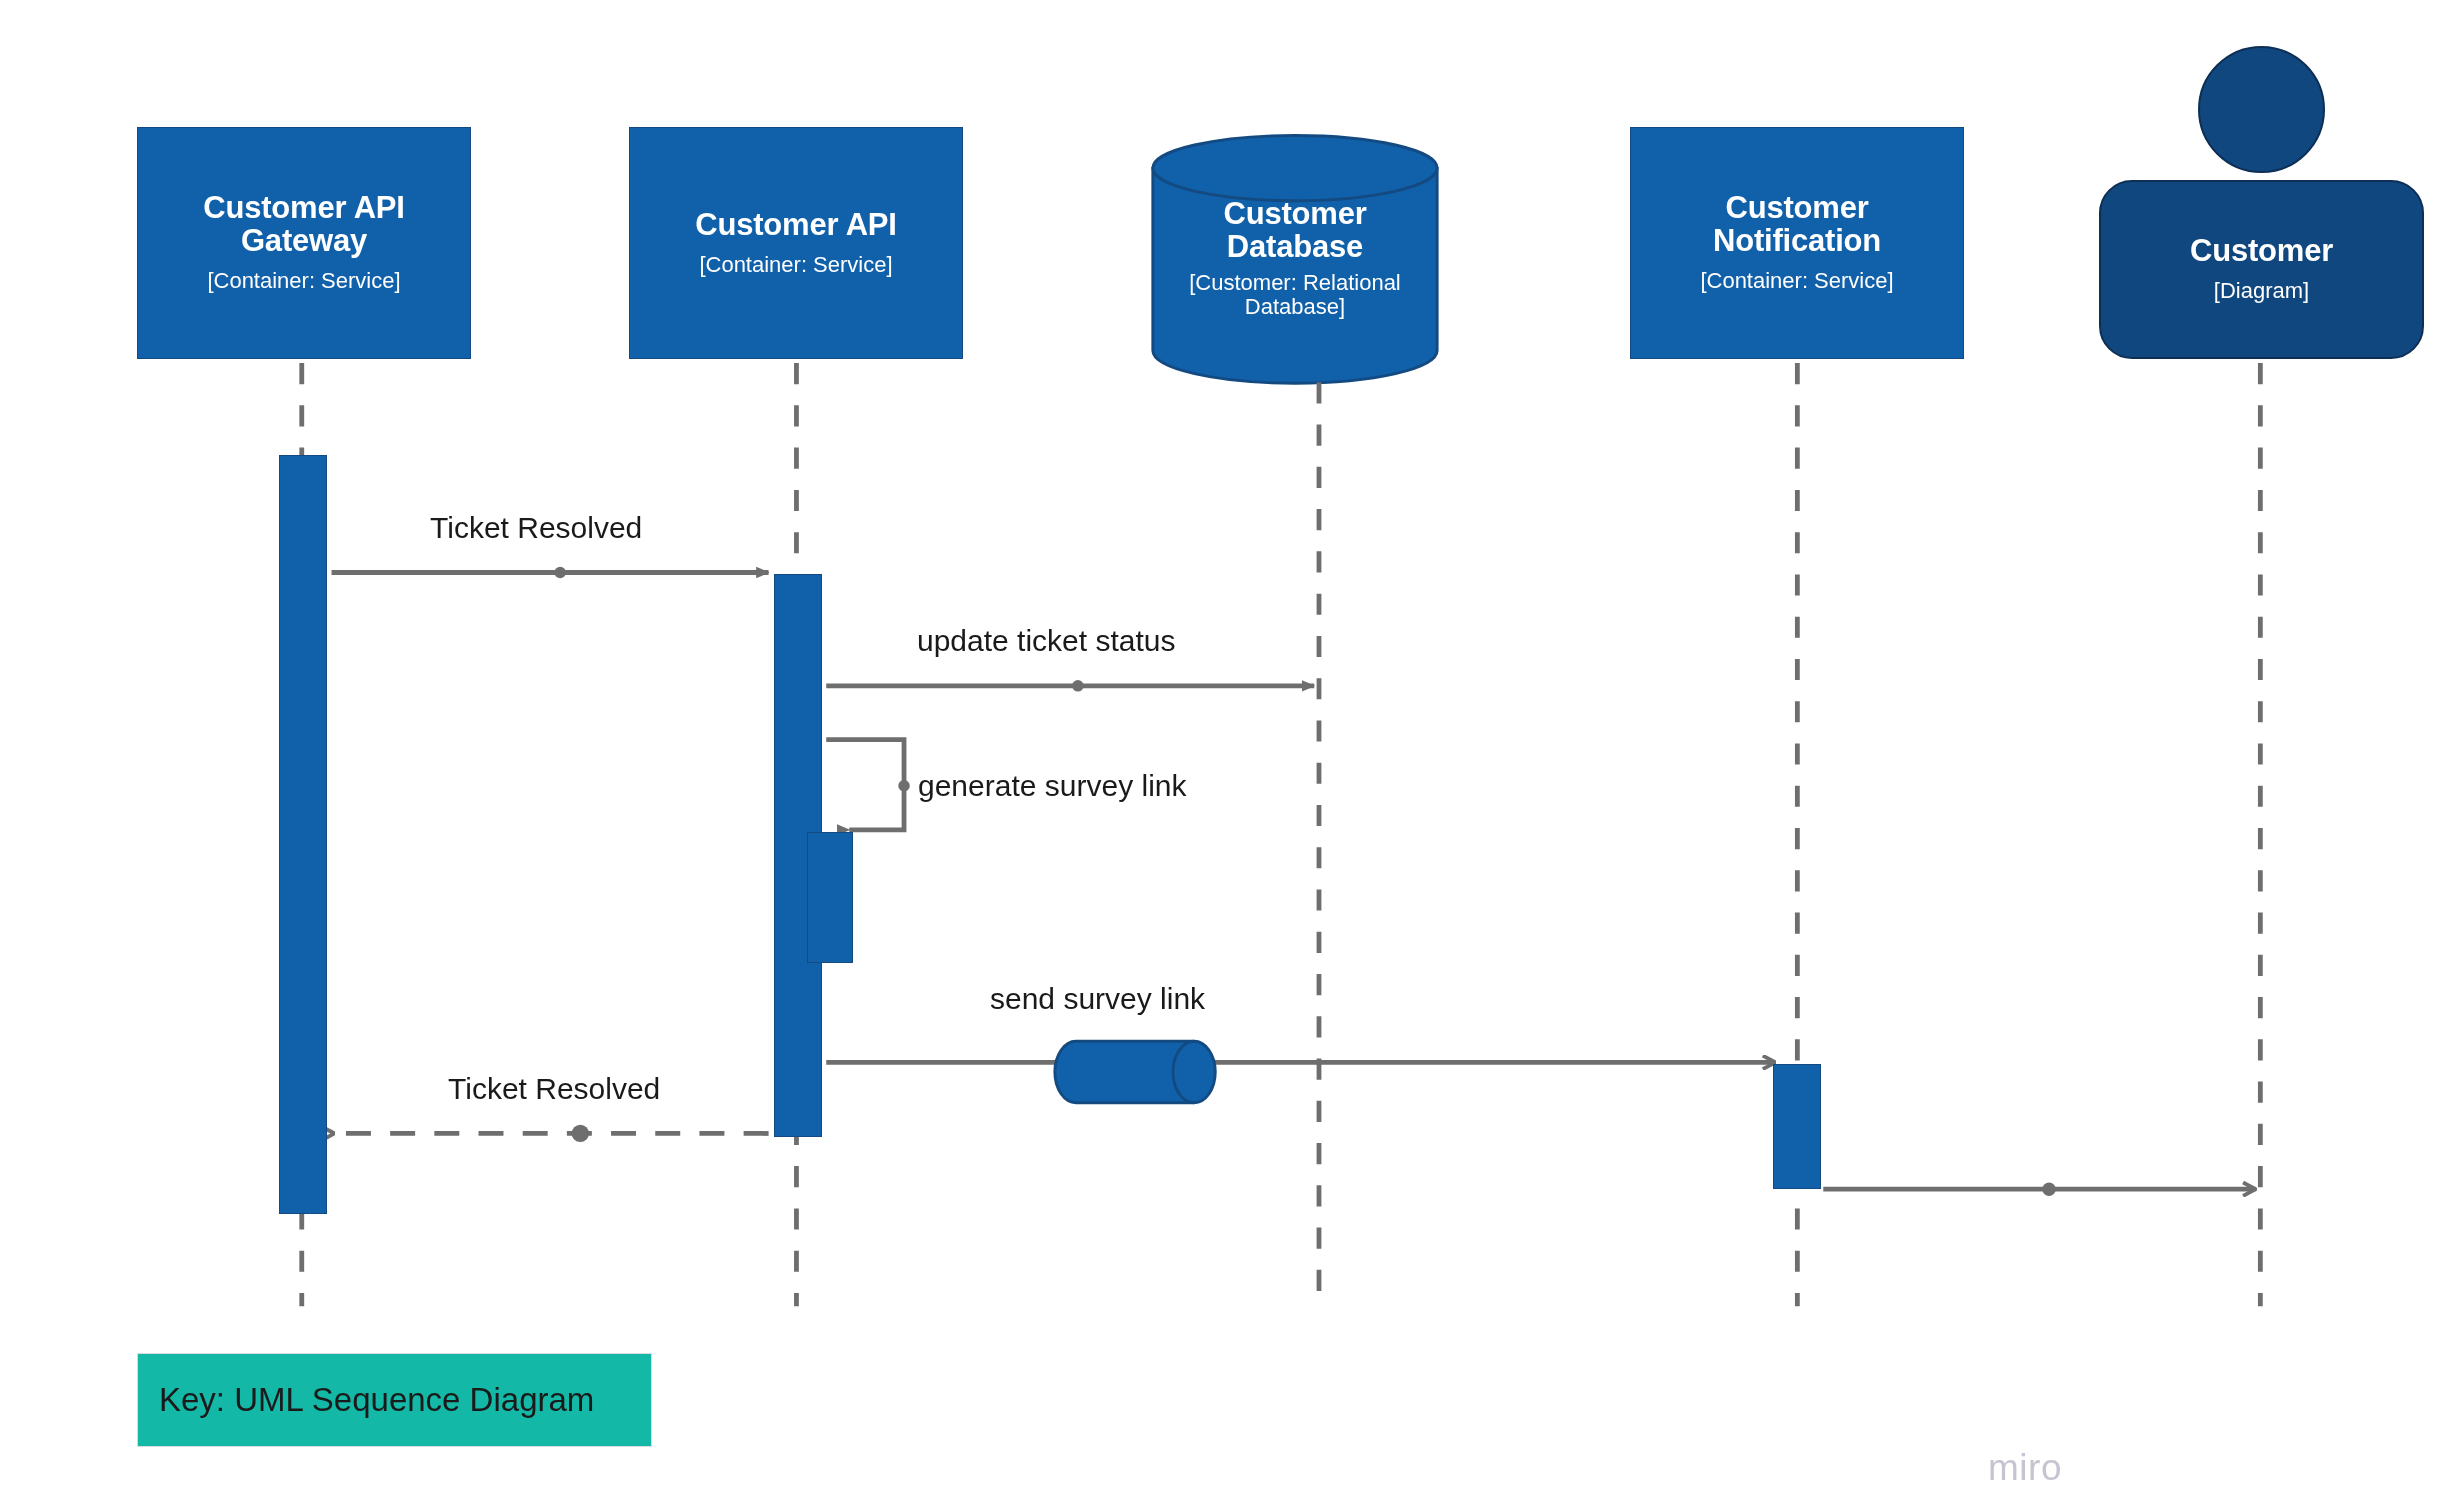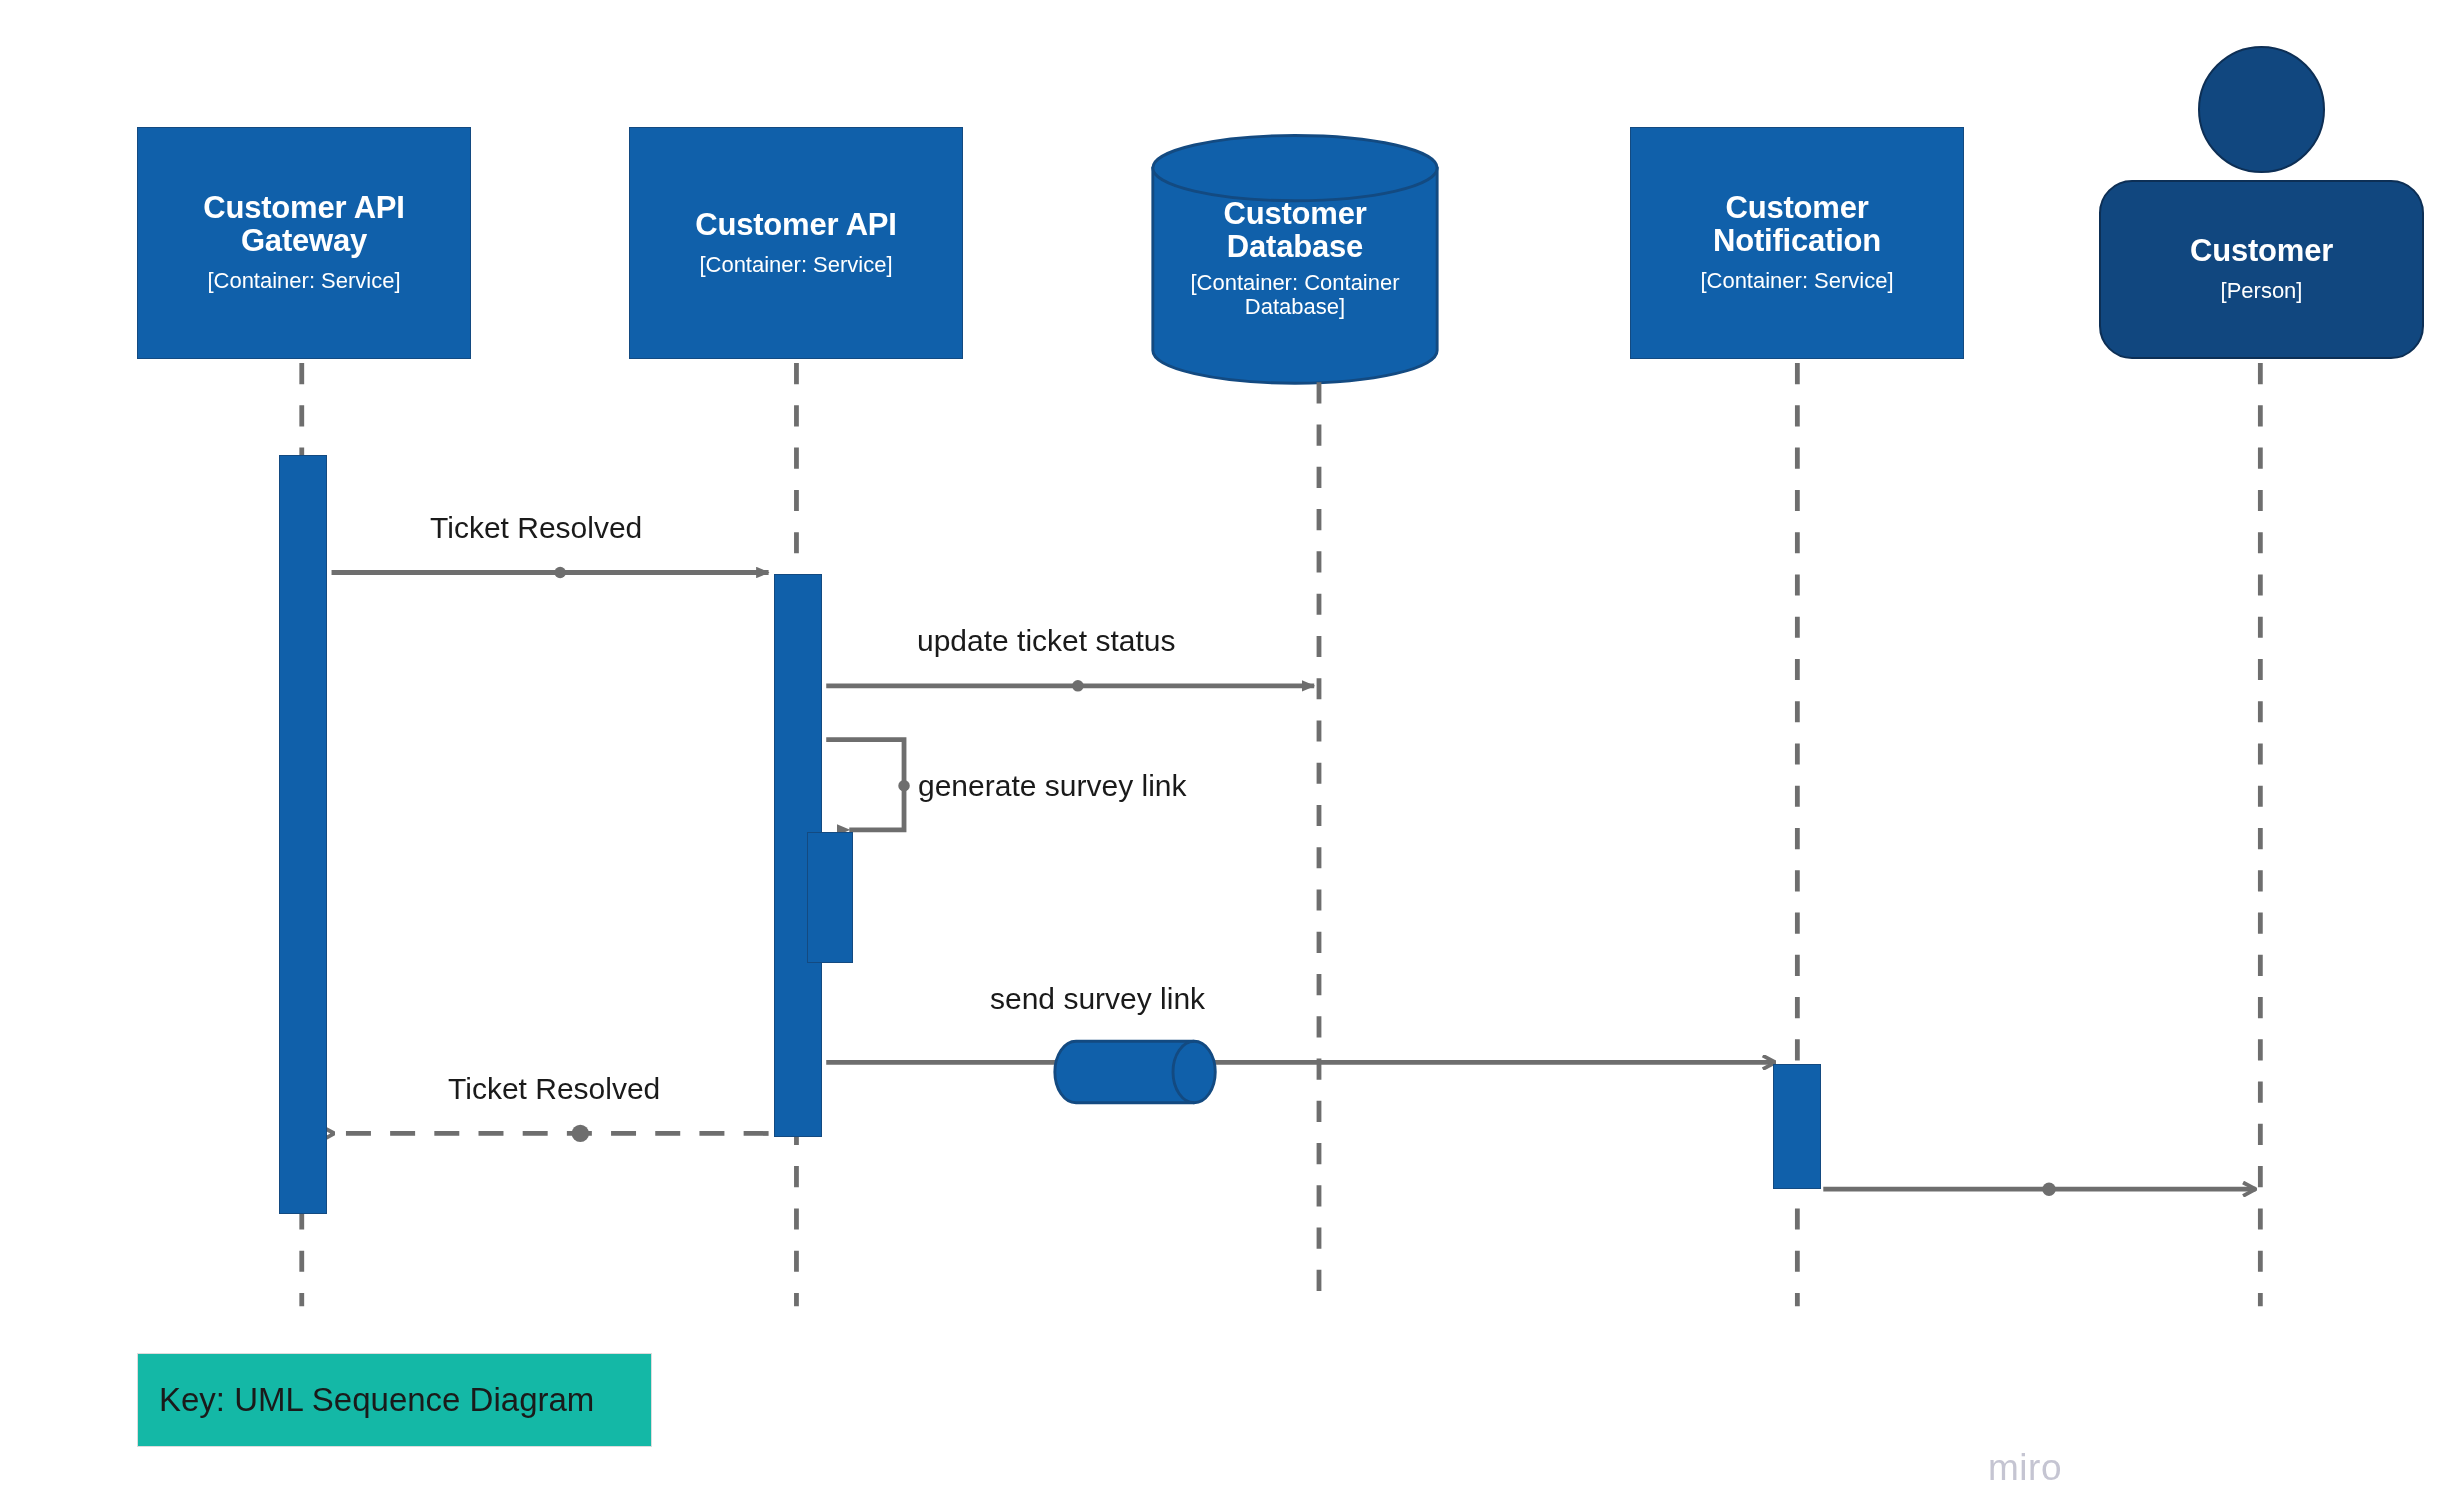--- a/index.html
+++ b/index.html
@@ -197,40 +197,40 @@
     </div>
     <div class="p-sub">[Container: Service]</div>
   </div>
 
   <div class="participant" style="left:1153px; top:163px; width:284px; height:192px; color:#ffffff;">
     <div class="p-title">
       <div>Customer</div>
       <div>Database</div>
     </div>
     <div class="p-sub" style="margin-top:7.7px;">
-      <div>[Container: Container</div>
+      <div>[Customer: Relational</div>
       <div>Database]</div>
     </div>
   </div>
 
   <div class="participant p-rect" style="left:1630px; top:127px; width:334px; height:232px;">
     <div class="p-title">
       <div>Customer</div>
       <div>Notification</div>
     </div>
     <div class="p-sub">[Container: Service]</div>
   </div>
 
   <div style="position:absolute; left:2099px; top:46px; width:325px; height:313px;">
     <div class="p-person-head" style="left:99px; top:0px; width:123px; height:123px;"></div>
     <div class="participant p-person-body" style="left:0px; top:134px; width:325px; height:179px;">
       <div class="p-title">
         <div>Customer</div>
       </div>
-      <div class="p-sub">[Person]</div>
+      <div class="p-sub">[Diagram]</div>
     </div>
   </div>
 
   <div class="activation" style="left:279px; top:455px; width:48px; height:759px;"></div>
 
   <div class="activation" style="left:774px; top:574px; width:48px; height:563px;"></div>
 
   <div class="activation" style="left:807px; top:832px; width:46px; height:131px;"></div>
 
   <div class="activation" style="left:1773px; top:1064px; width:48px; height:125px;"></div>

